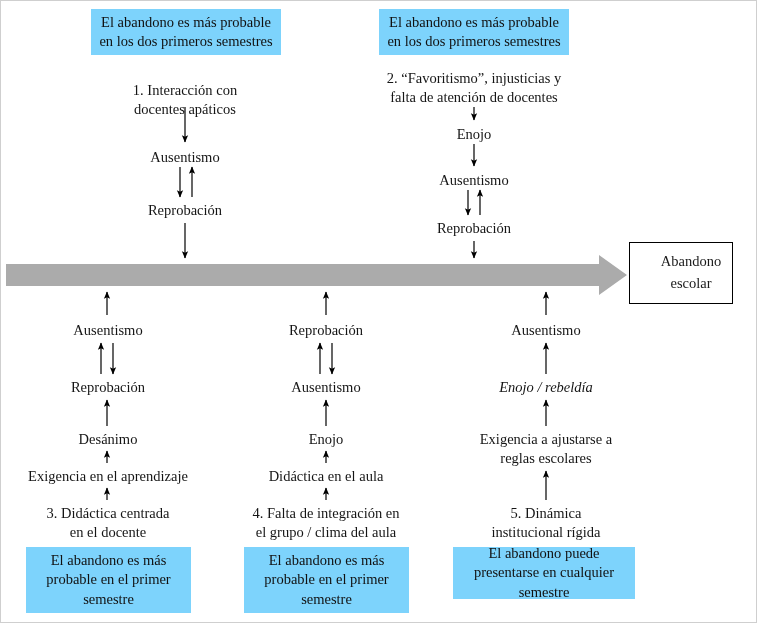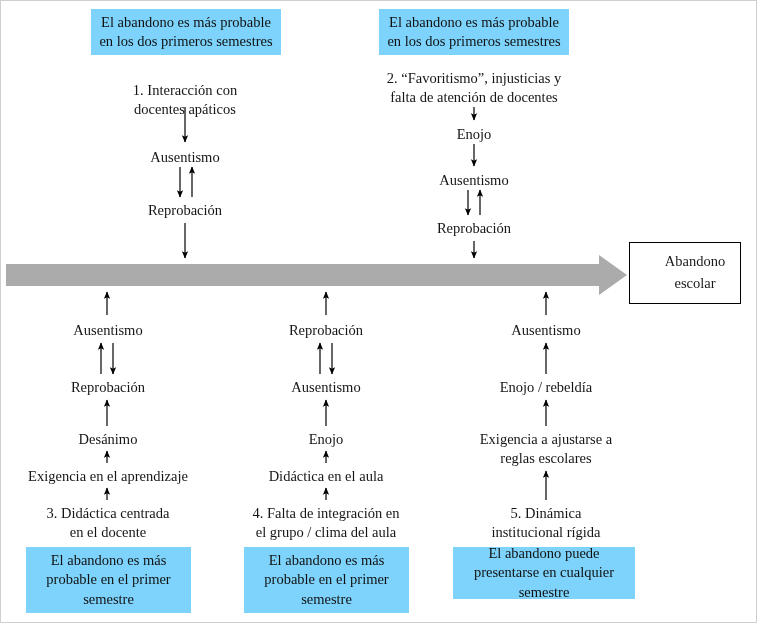--- a/index.html
+++ b/index.html
@@ -100,21 +100,21 @@
     <div>2. “Favoritismo”, injusticias y</div>
     <div>falta de atención de docentes</div>
   </div>
 
   <div class="node" style="left:413px; top:124px; width:120px;">Enojo</div>
 
   <div class="node" style="left:413px; top:170px; width:120px;">Ausentismo</div>
 
   <div class="node" style="left:413px; top:218px; width:120px;">Reprobación</div>
 
-  <div class="outcome-box" style="left:628px; top:241px; width:112px; height:62px;padding-left:20px;">
+  <div class="outcome-box" style="left:628px; top:241px; width:104px; height:62px;padding-left:20px;">
     <div>
       <div>Abandono</div>
       <div>escolar</div>
     </div>
   </div>
 
   <div class="node" style="left:47px; top:320px; width:120px;">Ausentismo</div>
 
   <div class="node" style="left:47px; top:377px; width:120px;">Reprobación</div>
 
@@ -135,21 +135,21 @@
 
   <div class="node" style="left:250px; top:466px; width:150px;">Didáctica en el aula</div>
 
   <div class="node" style="left:237px; top:503px; width:176px;">
     <div>4. Falta de integración en</div>
     <div>el grupo / clima del aula</div>
   </div>
 
   <div class="node" style="left:485px; top:320px; width:120px;">Ausentismo</div>
 
-  <div class="node" style="left:480px; top:377px; width:130px;">Enojo / rebeldía</div>
+  <div class="node" style="left:480px; top:377px; width:130px;font-style:italic;">Enojo / rebeldía</div>
 
   <div class="node" style="left:465px; top:429px; width:160px;">
     <div>Exigencia a ajustarse a</div>
     <div>reglas escolares</div>
   </div>
 
   <div class="node" style="left:465px; top:503px; width:160px;">
     <div>5. Dinámica</div>
     <div>institucional rígida</div>
   </div>

